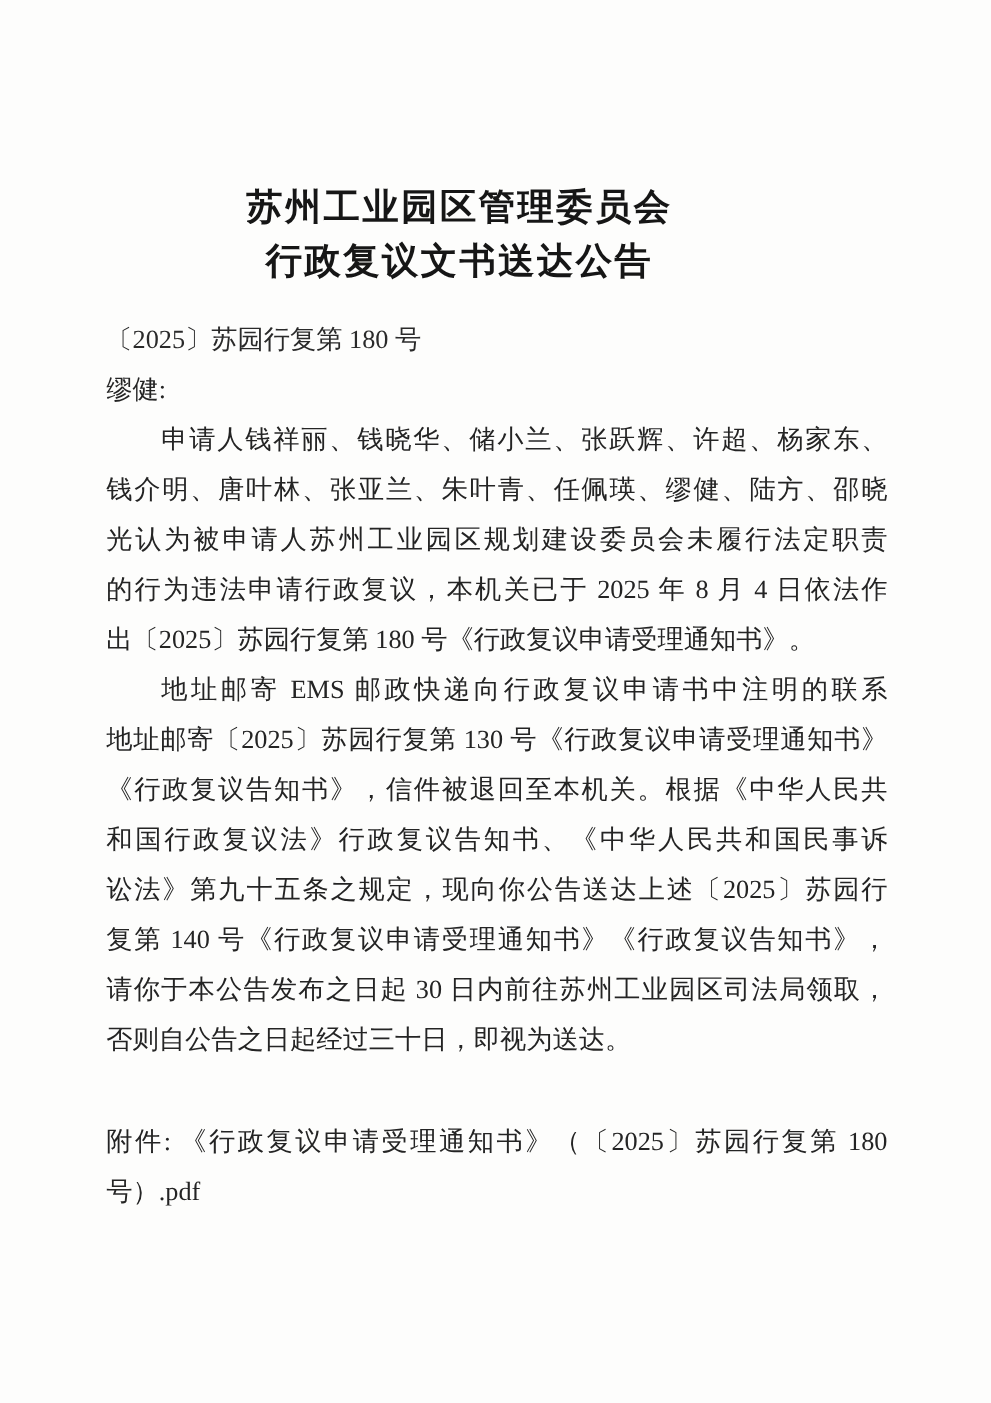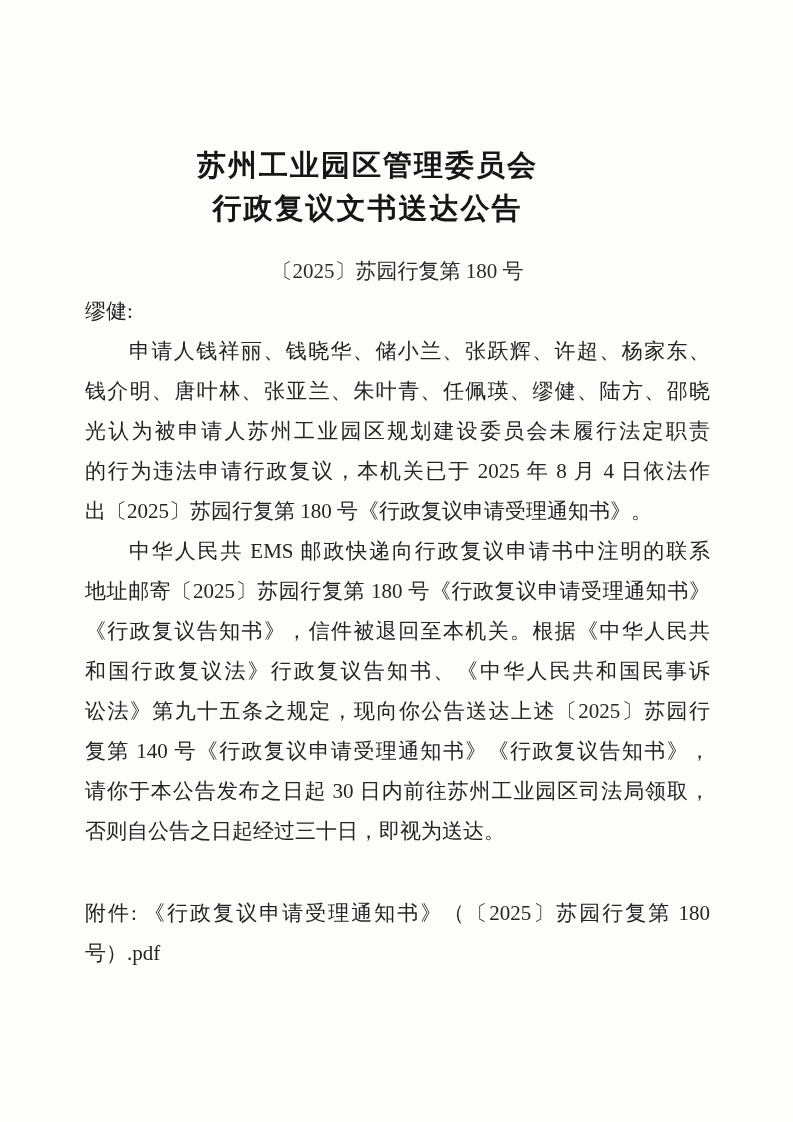--- a/index.html
+++ b/index.html
@@ -27,21 +27,21 @@
     line-height: 43px;
     color: #161616;
     letter-spacing: 2px;
     font-family: Liberation Mono, monospace;
   }
   .doc-number {
     position: absolute;
     top: 257px;
     left: 85px;
     width: 625px;
-    text-align: center;
+    text-align: left;
     font-size: 21px;
     line-height: 28px;
     color: #2a2a2a;
   }
   .doc-body {
     position: absolute;
     top: 291px;
     left: 85px;
     width: 625px;
     font-size: 21px;
@@ -69,22 +69,22 @@
   <div class="doc-number">〔2025〕苏园行复第 180 号</div>
 
   <div class="doc-body">
     <div class="line">缪健:</div>
 
     <div class="line j indent">申请人钱祥丽、钱晓华、储小兰、张跃辉、许超、杨家东、</div>
     <div class="line j">钱介明、唐叶林、张亚兰、朱叶青、任佩瑛、缪健、陆方、邵晓</div>
     <div class="line j">光认为被申请人苏州工业园区规划建设委员会未履行法定职责</div>
     <div class="line j">的行为违法申请行政复议，本机关已于 2025 年 8 月 4 日依法作</div>
     <div class="line">出〔2025〕苏园行复第 180 号《行政复议申请受理通知书》。</div>
-    <div class="line j indent">中华人民共 EMS 邮政快递向行政复议申请书中注明的联系</div>
-    <div class="line j">地址邮寄〔2025〕苏园行复第 180 号《行政复议申请受理通知书》</div>
+    <div class="line j indent">地址邮寄 EMS 邮政快递向行政复议申请书中注明的联系</div>
+    <div class="line j">地址邮寄〔2025〕苏园行复第 130 号《行政复议申请受理通知书》</div>
     <div class="line j">《行政复议告知书》，信件被退回至本机关。根据《中华人民共</div>
     <div class="line j">和国行政复议法》行政复议告知书、《中华人民共和国民事诉</div>
     <div class="line j">讼法》第九十五条之规定，现向你公告送达上述〔2025〕苏园行</div>
     <div class="line j">复第 140 号《行政复议申请受理通知书》《行政复议告知书》，</div>
     <div class="line j">请你于本公告发布之日起 30 日内前往苏州工业园区司法局领取，</div>
     <div class="line">否则自公告之日起经过三十日，即视为送达。</div>
 
     <div class="attachment">
       <div class="line j">附件: 《行政复议申请受理通知书》（〔2025〕苏园行复第 180</div>
       <div class="line">号）.pdf</div>

